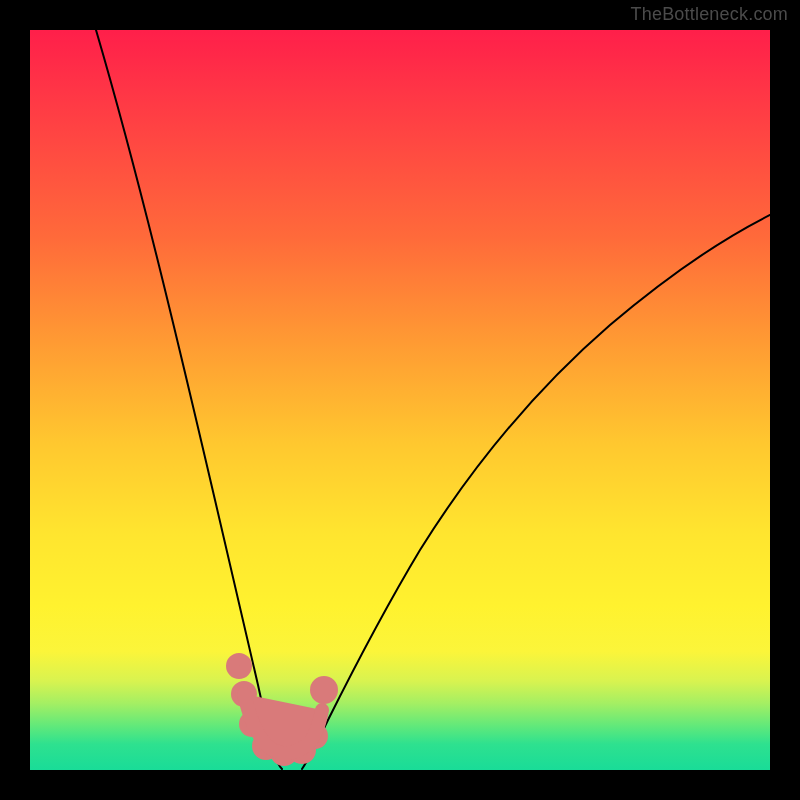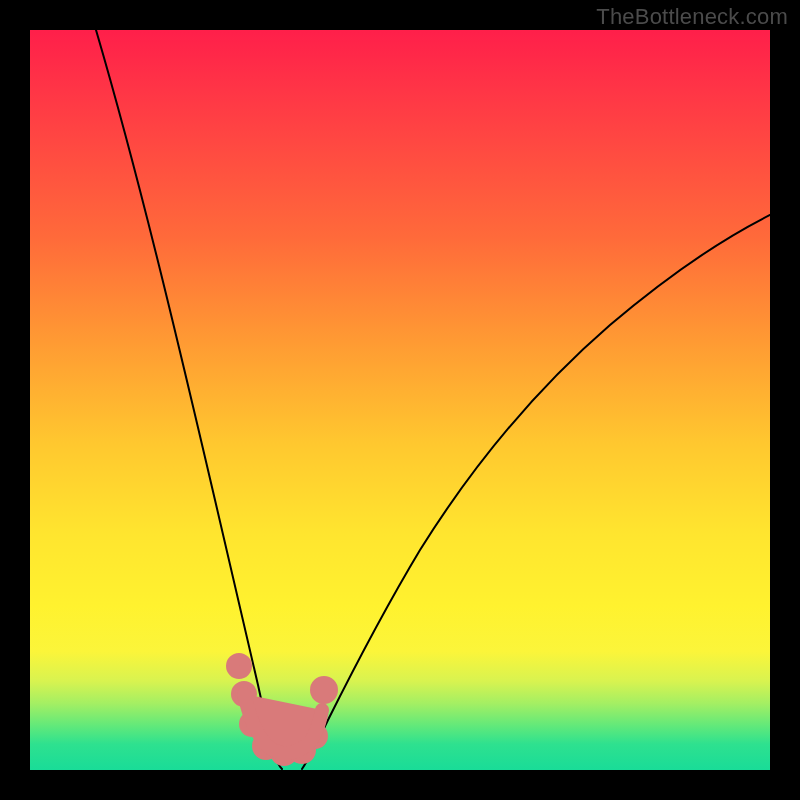--- a/index.html
+++ b/index.html
@@ -15,21 +15,21 @@
     position: relative;
     width: 800px;
     height: 800px;
     background: #000;
   }
   .watermark {
     position: absolute;
     top: 4px;
     right: 12px;
     color: #4b4b4b;
-    font-size: 22px;
+    font-size: 18px;
     font-weight: 500;
     letter-spacing: 0.2px;
     z-index: 5;
   }
   .plot {
     position: absolute;
     left: 30px;
     top: 30px;
     width: 740px;
     height: 740px;

